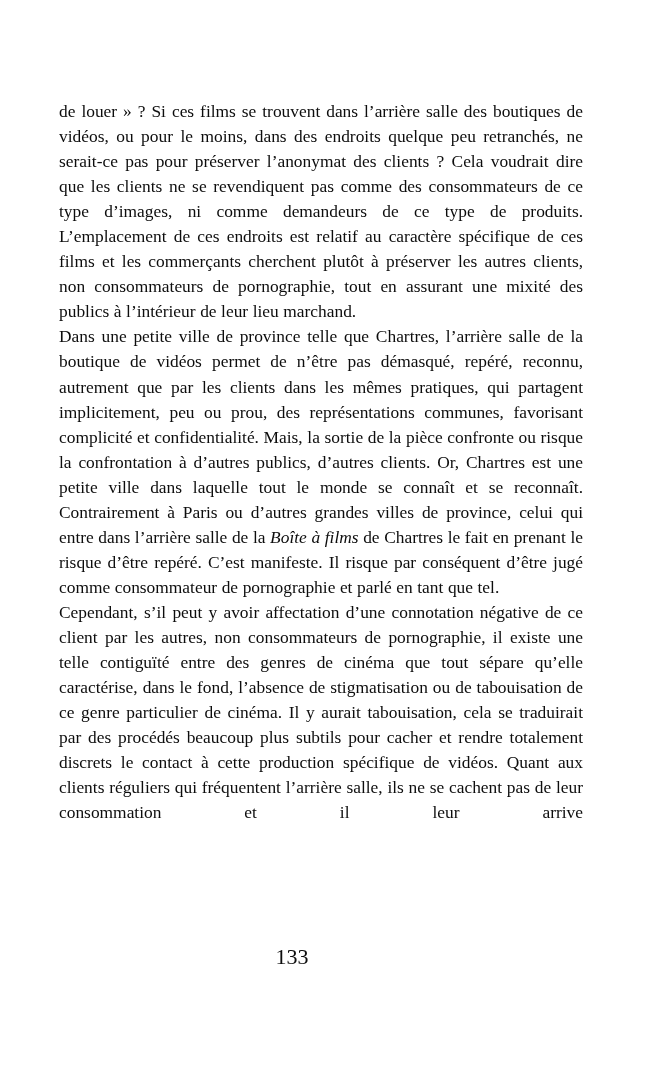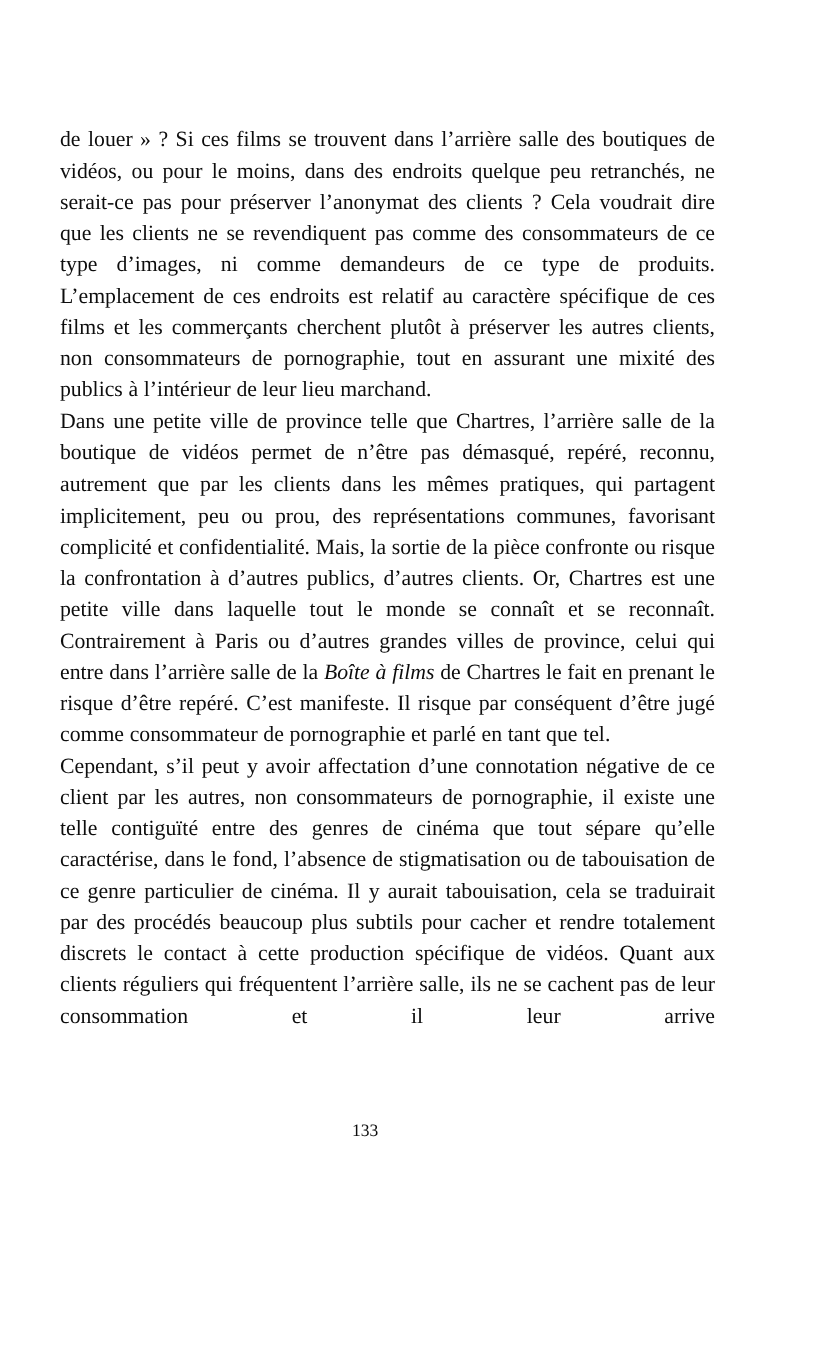--- a/index.html
+++ b/index.html
@@ -11,21 +11,21 @@
     position: relative;
     width: 650px;
     height: 1084px;
     background: #ffffff;
     overflow: hidden;
     font-family: "Liberation Serif", "DejaVu Serif", serif;
     color: #0d0d0d;
   }
   .text-block {
     position: absolute;
-    left: 48px;
+    left: 59px;
     top: 99px;
     width: 524px;
   }
   .para {
     margin: 0;
     text-align: justify;
     text-justify: inter-word;
     font-size: 17.4px;
     line-height: 25.05px;
     text-indent: 0;
@@ -37,24 +37,24 @@
   .para.justify-last::after {
     content: "";
     display: inline-block;
     width: 100%;
   }
   .para em {
   }
   .page-number {
     position: absolute;
     left: 0;
-    top: 893px;
+    top: 944px;
     width: 584px;
     text-align: center;
-    font-size: 14px;
+    font-size: 22px;
     line-height: 25px;
     font-family: "Liberation Serif", "DejaVu Serif", serif;
     color: #0d0d0d;
   }
 </style>
 </head>
 <body>
 
 <div class="page">
 

